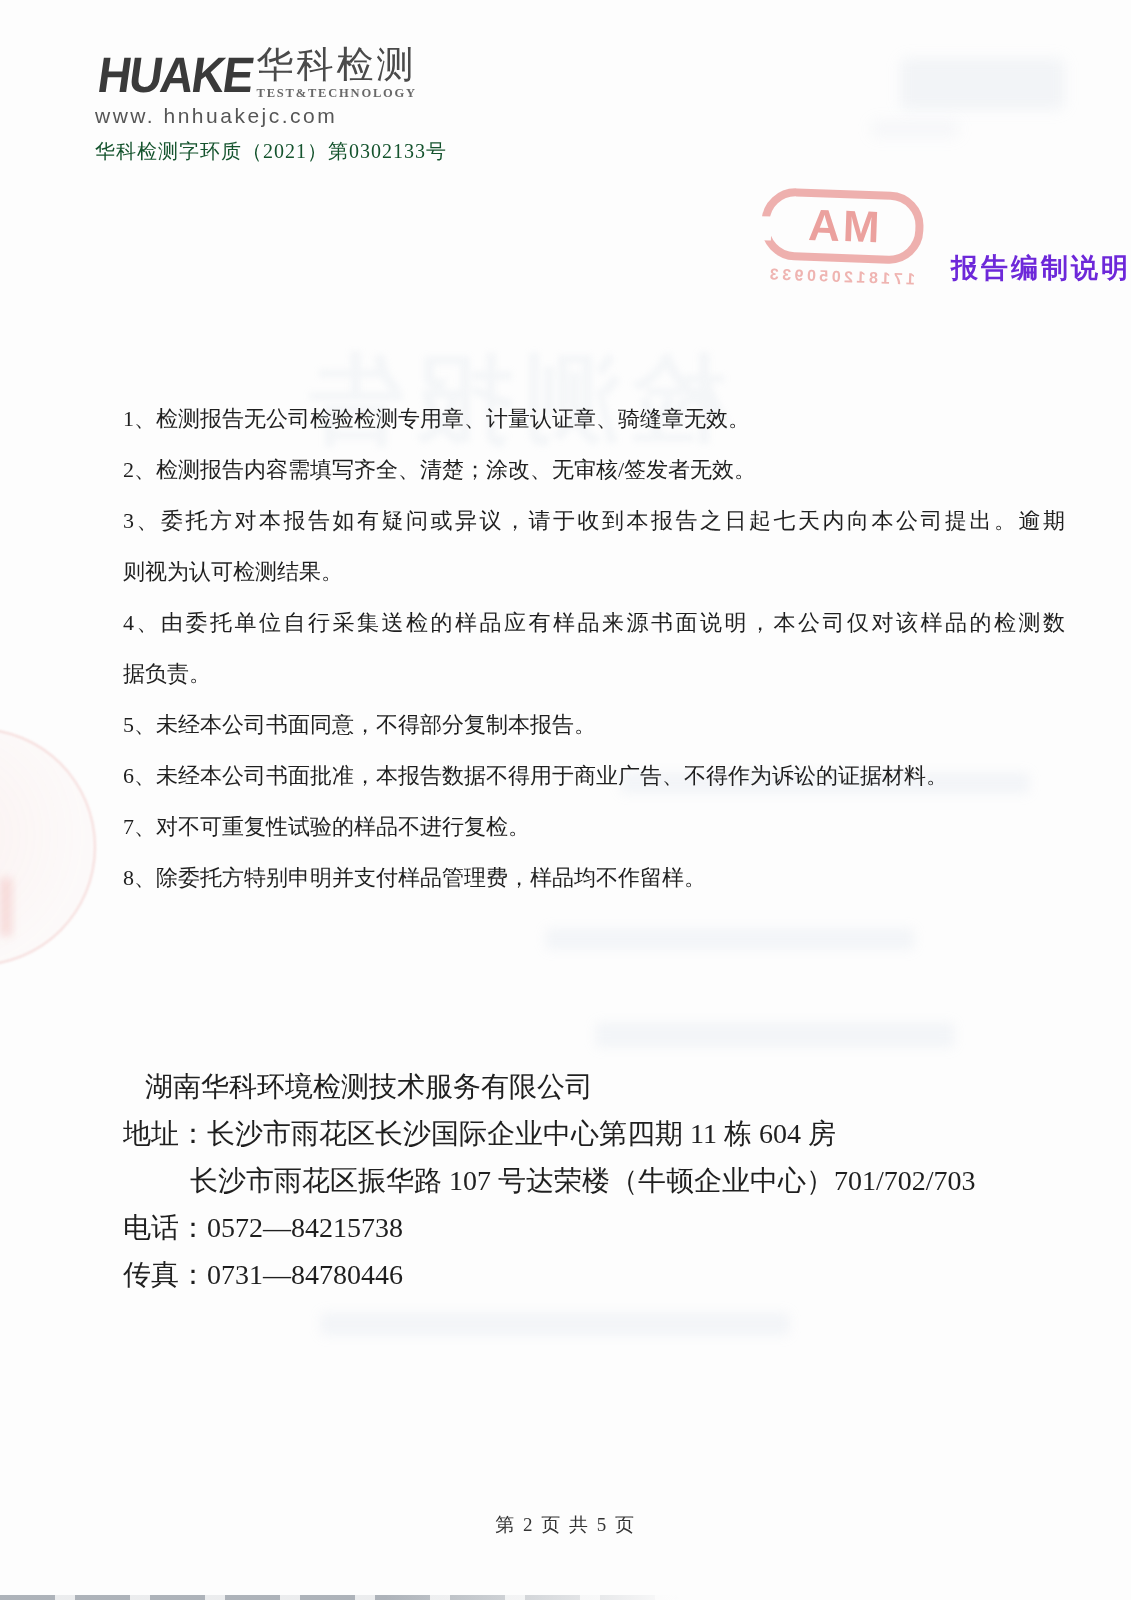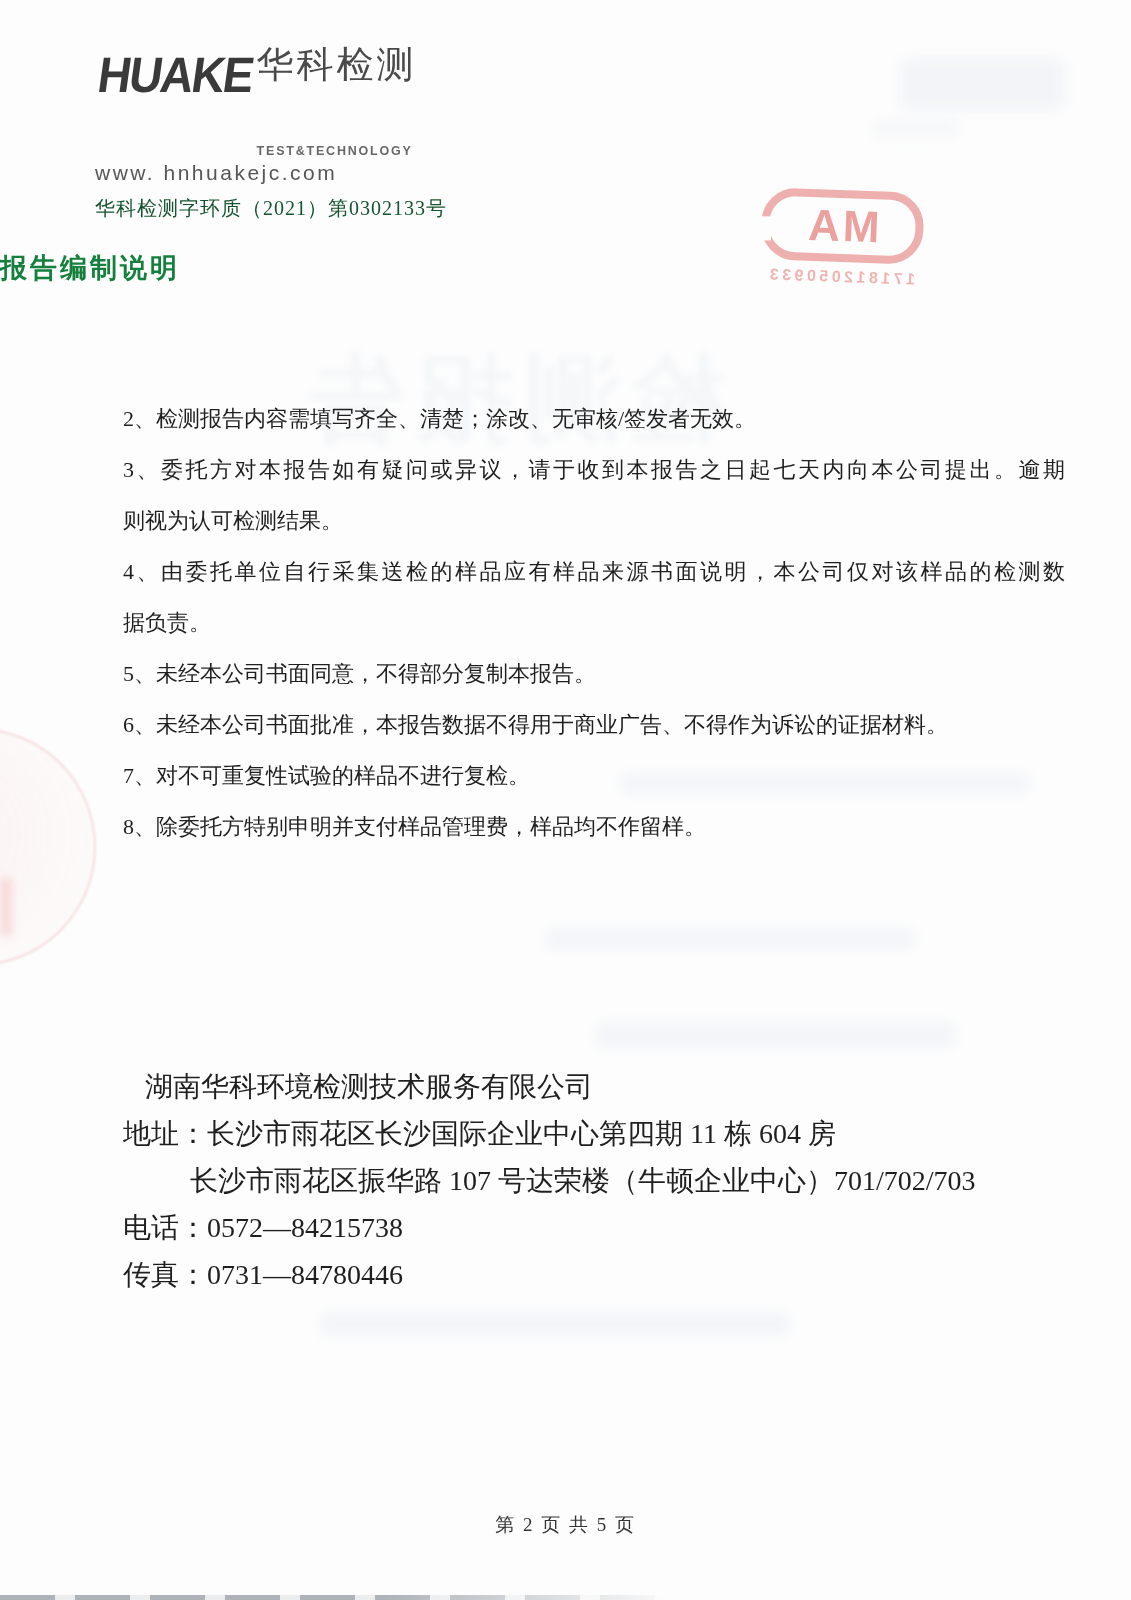--- a/index.html
+++ b/index.html
@@ -13,40 +13,40 @@
 
   
   .letterhead { position:absolute; left:95px; top:46px; }
   .logo-row { display:flex; align-items:flex-start; }
   .logo-en {
     font-family:"Liberation Sans","DejaVu Sans",sans-serif;
     font-weight:900; font-size:46px; line-height:1; color:#3a3a3a;
     transform:skewX(-8deg) scaleY(1.08); transform-origin:left bottom;
     letter-spacing:-2px; margin-top:8px;
   }
-  .logo-right { margin-left:8px; display:flex; flex-direction:column;gap:47px; }
+  .logo-right { margin-left:8px; display:flex; flex-direction:column; }
   .logo-cn {
     font-family:"Liberation Sans","DejaVu Sans",sans-serif;
     font-size:37px; line-height:1.05; color:#4a4a4a; letter-spacing:3px;
   }
   .logo-sub {
-    font-family:Liberation Sans, sans-serif;
-    font-size:12.5px; font-weight:bold; letter-spacing:1.8px; color:#686868; margin-top:12px;
+    font-family:Liberation Serif, serif;
+    font-size:12.5px; font-weight:bold; letter-spacing:1.8px; color:#686868; margin-top:1px;text-align:center;
   }
   .website {
     font-family:"Liberation Sans","DejaVu Sans",sans-serif;
     font-weight:normal; font-size:21px; letter-spacing:2.5px; color:#565656; margin-top:3px;
   }
   .doc-number { font-size:20px; color:#14532d; margin-top:10px; letter-spacing:1px; }
 
   
   .title {
-    position:absolute; left:0; width:100%; top:250px; text-align:left;
+    position:absolute; left:0; width:100%; top:250px; text-align:right;
     font-family:"Liberation Sans","DejaVu Sans",sans-serif;
-    font-size:27px; font-weight:bold; letter-spacing:3px; color:#15803d;
+    font-size:27px; font-weight:bold; letter-spacing:3px; color:#6d28d9;
   }
 
   
   .stamp { position:absolute; left:756px; top:190px; width:172px; filter:blur(0.5px); }
   .stamp-inner { transform:scaleX(-1) rotate(-2deg); display:flex; flex-direction:column; align-items:center; }
   .stamp-rect {
     position:relative; width:162px; height:72px;
     border:8px solid rgba(224,100,95,0.50); border-radius:34px;
     display:flex; align-items:center; justify-content:center;
   }
@@ -139,20 +139,21 @@
     <div class="stamp-inner">
       <div class="stamp-rect">
         <span class="stamp-letters">MA</span>
         <span class="stamp-gap"></span>
       </div>
       <div class="stamp-digits">171812050933</div>
     </div>
   </div>
 
   <main class="notes">
+    <div class="line">1、检测报告无公司检验检测专用章、计量认证章、骑缝章无效。</div>
     <div class="line">2、检测报告内容需填写齐全、清楚；涂改、无审核/签发者无效。</div>
     <div class="line just">3、委托方对本报告如有疑问或异议，请于收到本报告之日起七天内向本公司提出。逾期</div>
     <div class="line">则视为认可检测结果。</div>
     <div class="line just">4、由委托单位自行采集送检的样品应有样品来源书面说明，本公司仅对该样品的检测数</div>
     <div class="line">据负责。</div>
     <div class="line">5、未经本公司书面同意，不得部分复制本报告。</div>
     <div class="line">6、未经本公司书面批准，本报告数据不得用于商业广告、不得作为诉讼的证据材料。</div>
     <div class="line">7、对不可重复性试验的样品不进行复检。</div>
     <div class="line">8、除委托方特别申明并支付样品管理费，样品均不作留样。</div>
   </main>

